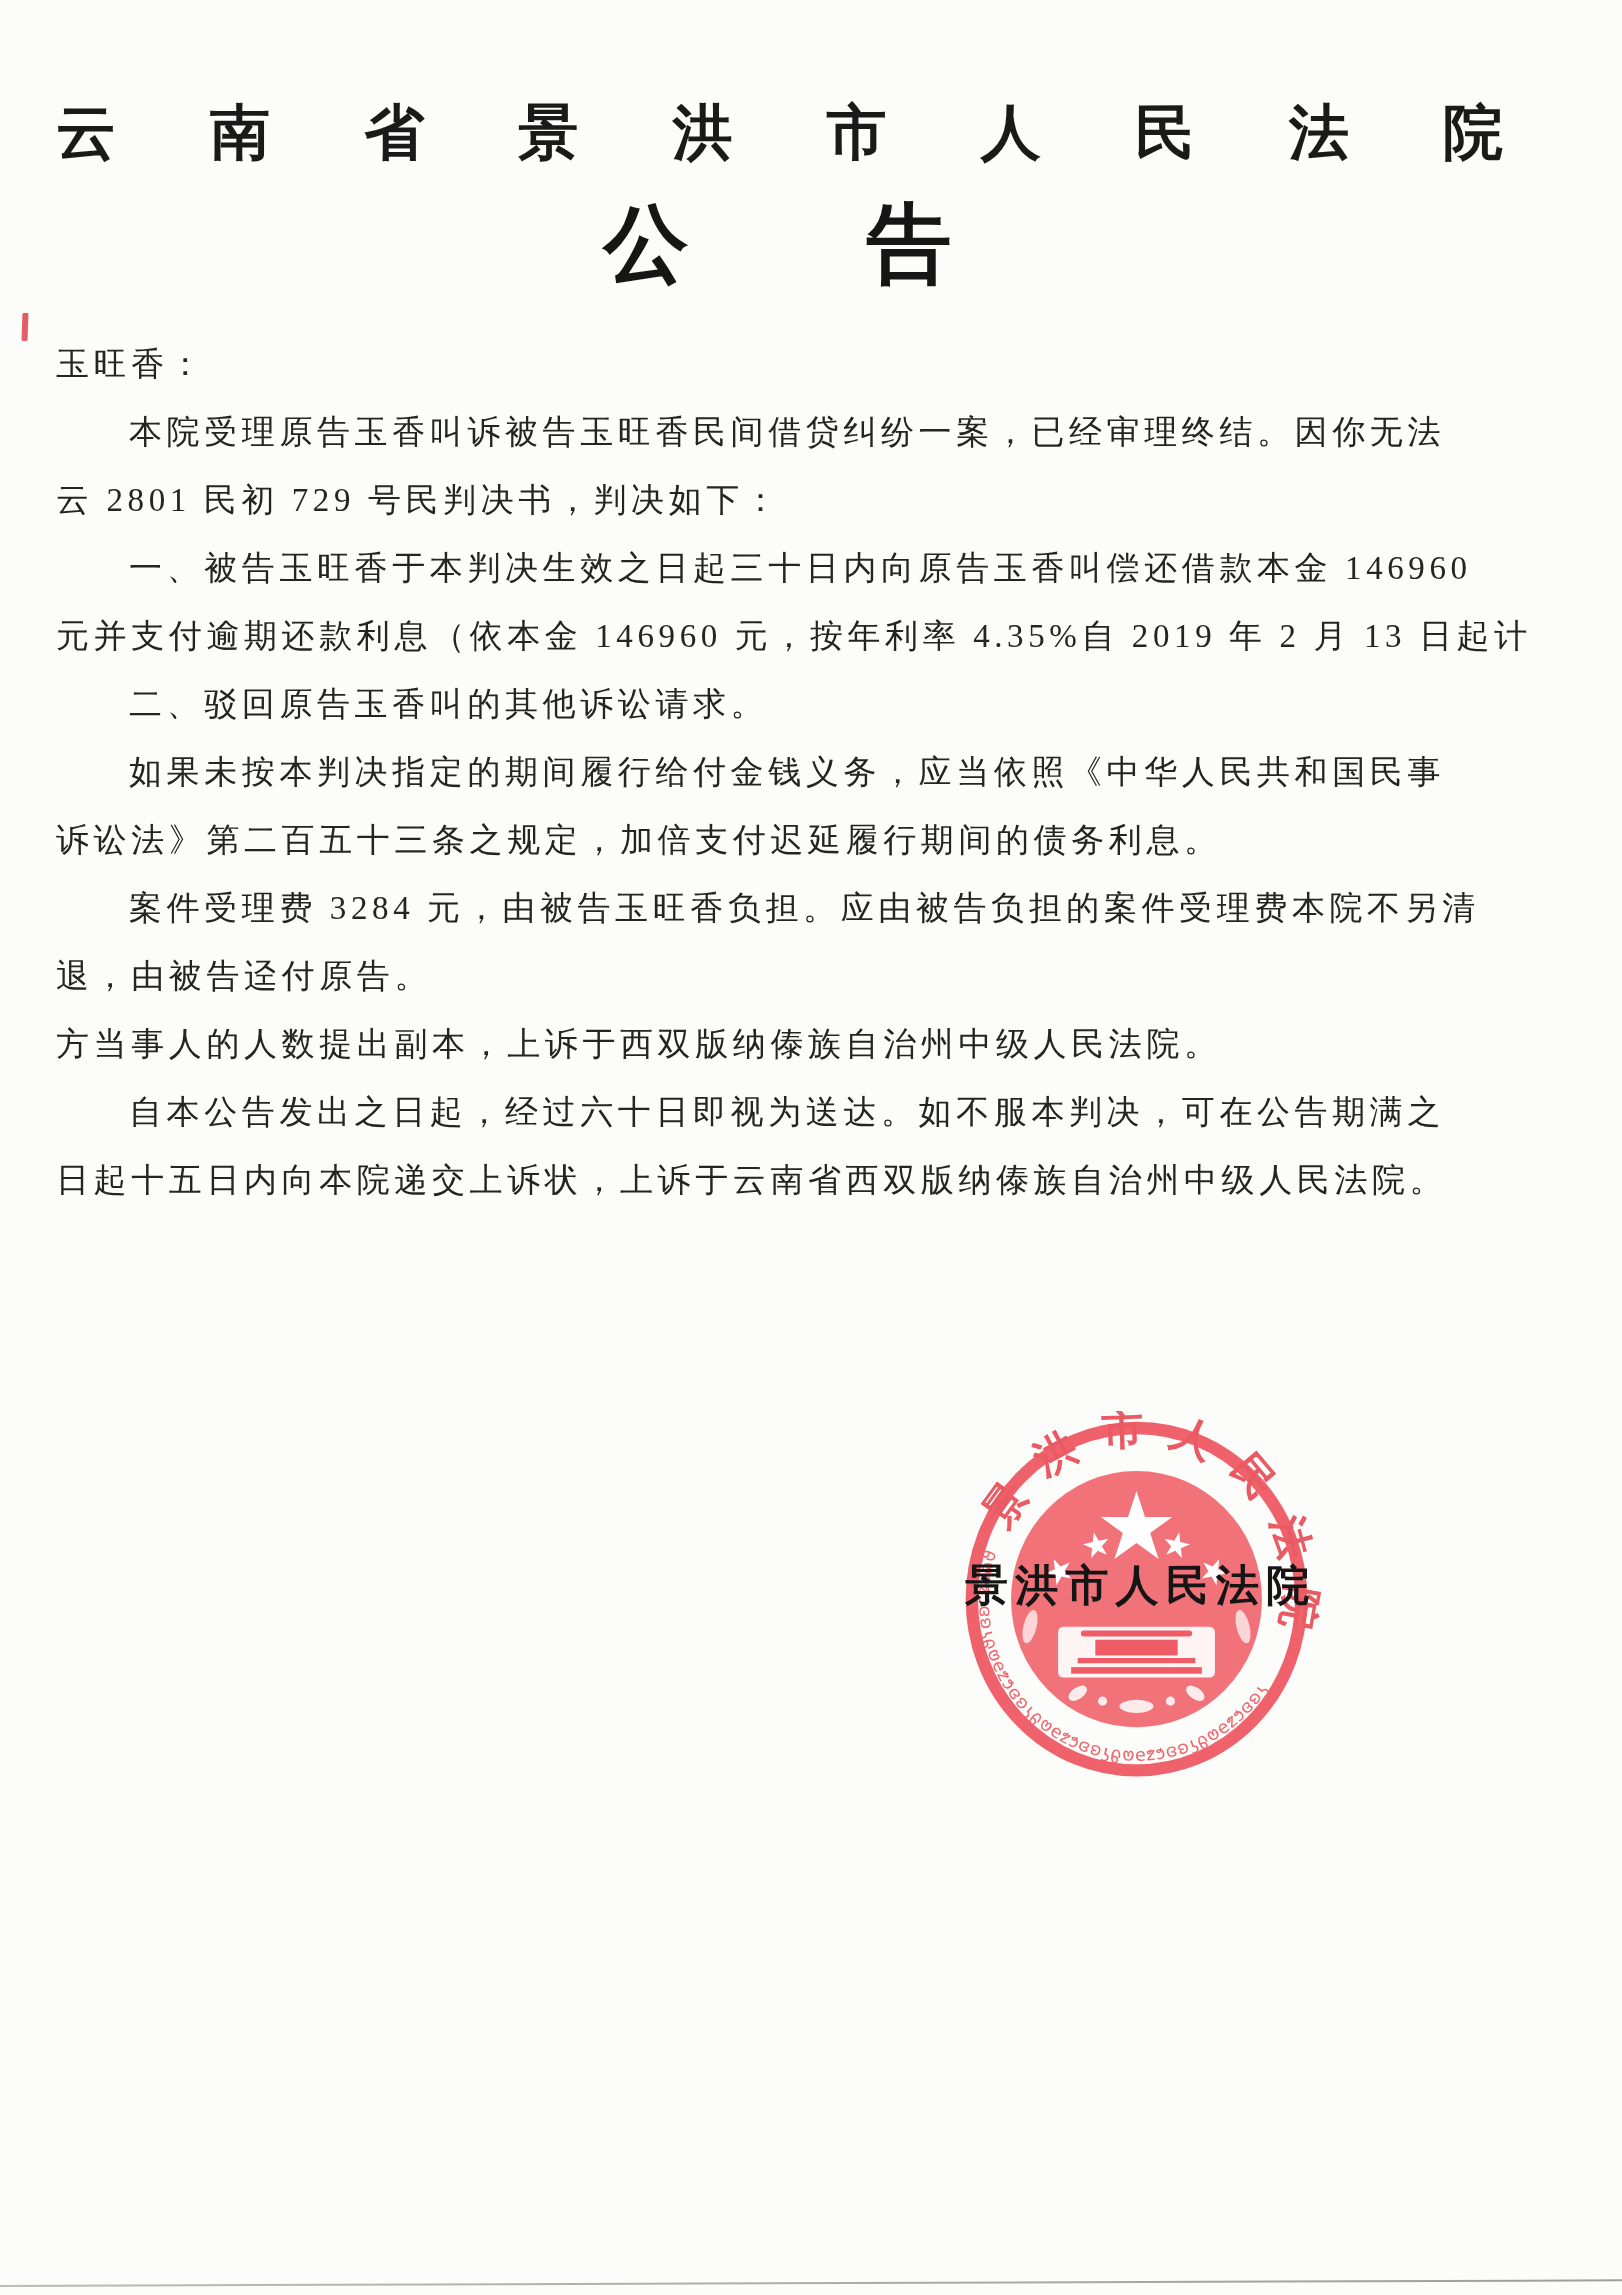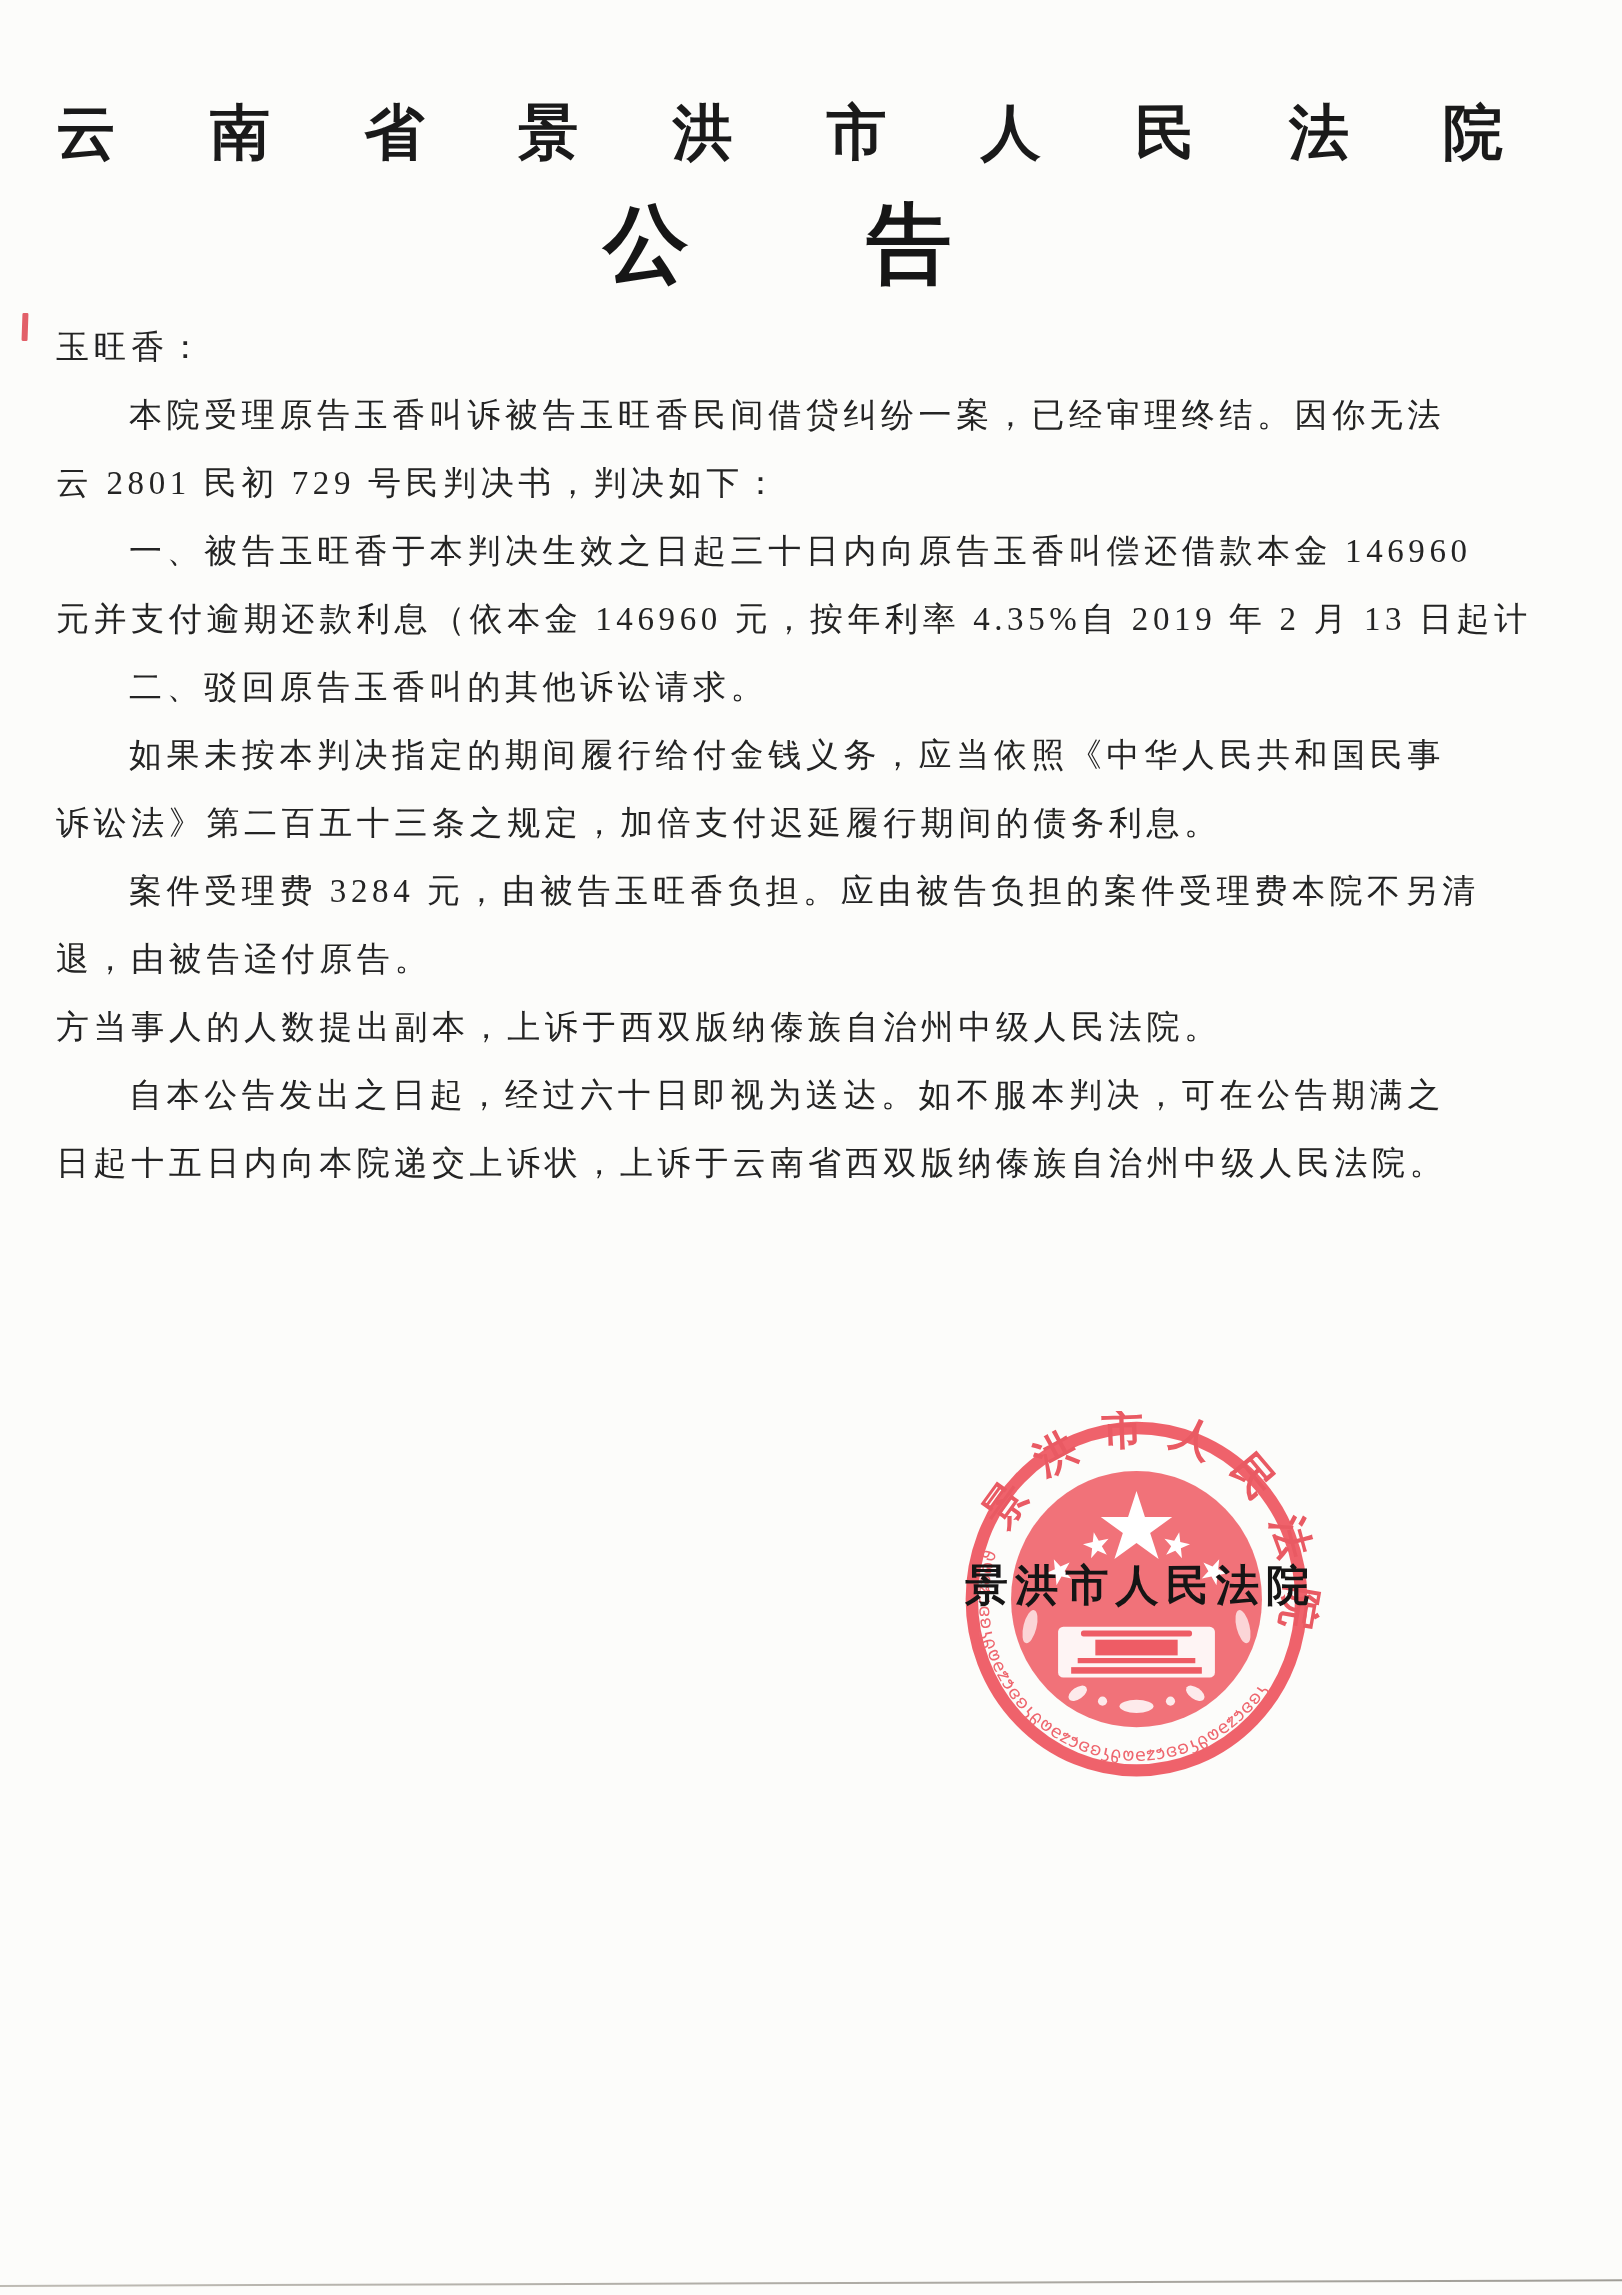--- a/index.html
+++ b/index.html
@@ -20,21 +20,21 @@
     white-space:nowrap;
   }
   
   .subtitle{
     position:absolute;left:0;top:191px;width:1555px;
     display:flex;justify-content:center;gap:178px;
     font-size:85px;line-height:1.25;font-weight:600;color:#161616;
   }
   
   .body{
-    position:absolute;left:56px;top:313px;width:1524px;
+    position:absolute;left:56px;top:330px;width:1524px;
     font-size:33px;line-height:68px;letter-spacing:4.6px;color:#242424;
   }
   .bline{height:68px;white-space:nowrap;}
   .bline.ind{padding-left:73px;}
   
   .sig-court{
     position:absolute;left:965px;top:1558px;
     font-size:43px;line-height:56px;letter-spacing:7.2px;
     font-weight:600;color:#151515;white-space:nowrap;z-index:3;
   }

